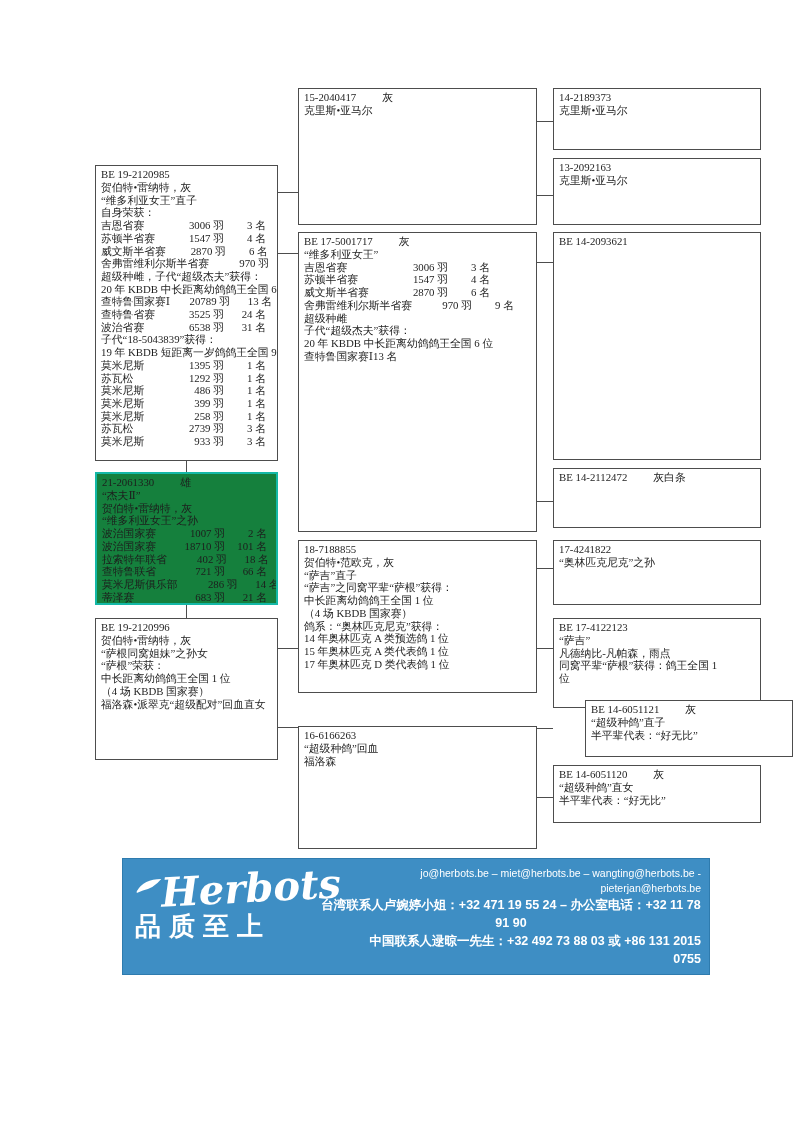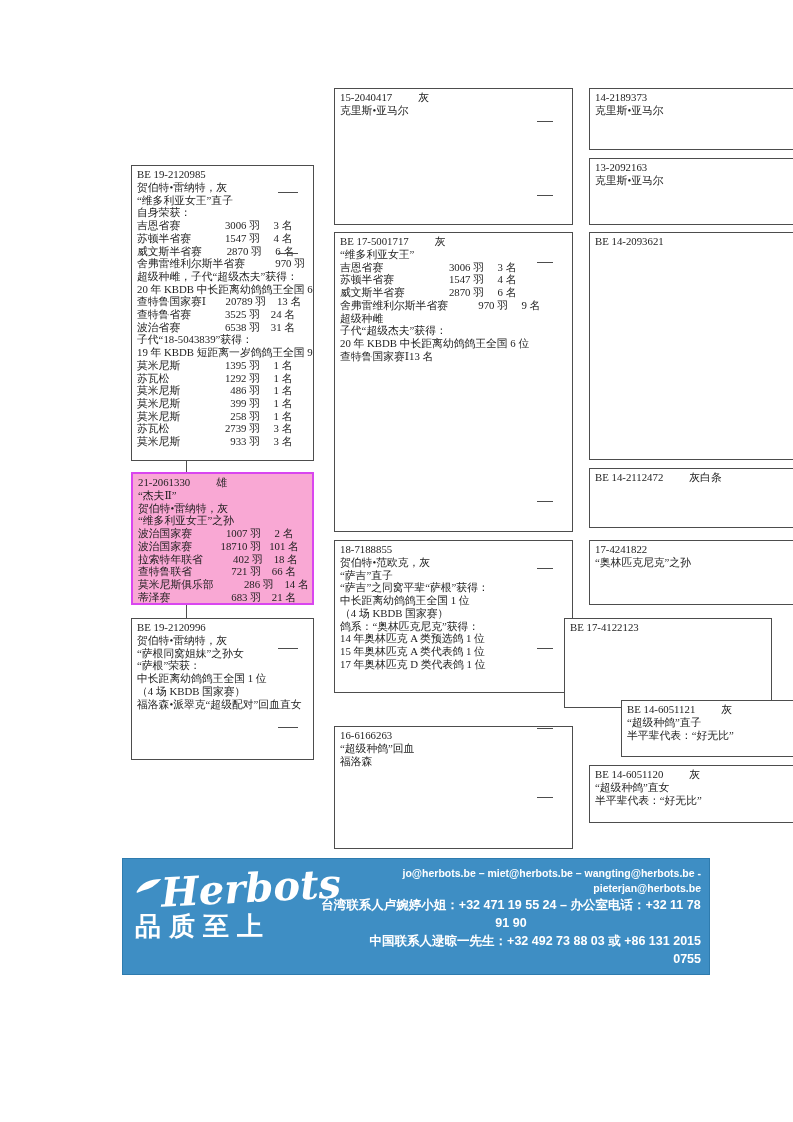--- a/index.html
+++ b/index.html
@@ -3,49 +3,49 @@
 <meta charset="utf-8">
 <style>
   html,body{margin:0;padding:0}
   body{
     width:793px;height:1122px;position:relative;background:#ffffff;
     font-family:"Liberation Serif","DejaVu Serif",serif;color:#1d1d1d;
   }
   
   .pbox{
     position:absolute;border:1px solid #4d4d4d;background:#ffffff;
-    font-size:10.8px;box-sizing:border-box;padding:2px 3px 2px 5px;overflow:hidden;margin-left:36px;
+    font-size:10.8px;box-sizing:border-box;padding:2px 3px 2px 5px;overflow:hidden;
   }
-  .pbox.subject{border:2px solid #d946ef;background:#f9a8d4}
+  .pbox.subject{border:2px solid #14b8a6;background:#15803d}
   .bh{display:flex;gap:26px;line-height:13px;white-space:nowrap}
   .bl>div{line-height:12.7px}
   .tl{white-space:nowrap}
   .race{display:flex}
   .rn{flex:1 1 auto;white-space:nowrap}
   .rb{white-space:nowrap;text-align:right;min-width:54px;padding-left:6px}
-  .rr{white-space:nowrap;text-align:center;min-width:38px;padding-left:4px}
+  .rr{white-space:nowrap;text-align:right;min-width:38px;padding-left:4px}
   .box-sire .race,.box-subject .race{max-width:165px}
   .box-sgd .race{max-width:186px}
   
   .cline{position:absolute;background:#4d4d4d}
   
   .banner{
     position:absolute;left:122px;top:858px;width:588px;height:117px;
     background:#3E8EC4;border:1px solid #2e7bae;box-sizing:border-box;color:#ffffff;
     font-family:"Liberation Sans","DejaVu Sans",sans-serif;overflow:hidden;
   }
   .logo-block{position:absolute;left:12px;top:8px;width:196px}
   .logo-row{display:flex;align-items:center}
   .logo-text{
     font-family:"DejaVu Serif","Liberation Serif",serif;font-style:italic;font-weight:bold;
     font-size:40px;line-height:42px;transform:rotate(-3deg);display:inline-block;margin-left:-2px;
   }
   .slogan{font-size:26px;letter-spacing:8px;font-family:"Liberation Serif",serif;font-weight:bold}
   .contact{position:absolute;left:198px;top:7px;right:8px}
-  .em{font-size:10.5px;font-weight:bold;line-height:15px;text-align:right}
+  .em{font-size:10.5px;font-weight:normal;line-height:15px;text-align:right}
   .tw{font-size:12.5px;font-weight:bold;line-height:18px;text-align:center}
   .cn{font-size:12.5px;font-weight:bold;line-height:18px;text-align:right;padding-left:30px}
   .tg{font-size:13px;font-style:italic;font-weight:bold;line-height:20px;text-align:center;margin-top:4px;
       font-family:"Liberation Serif",serif}
 </style>
 </head>
 <body>
 
 <div class="pbox box-sire" style="left:95px;top:165px;width:183px;height:296px">
   <div class="bh">
@@ -300,25 +300,31 @@
 <div class="pbox box-ggs3" style="left:553px;top:540px;width:208px;height:65px">
   <div class="bh">
     <span>17-4241822</span>
     <span></span>
   </div>
   <div class="bl">
       <div class="tl">“奥林匹克尼克”之孙</div>
     </div>
 </div>
 
-<div class="pbox box-ggd3" style="left:528px;top:618px;width:208px;height:90px">
+<div class="pbox box-ggd3" style="left:553px;top:618px;width:208px;height:90px">
   <div class="bh">
     <span>BE 17-4122123</span>
     <span></span>
   </div>
+  <div class="bl">
+      <div class="tl">“萨吉”</div>
+      <div class="tl">凡德纳比-凡帕森，雨点</div>
+      <div class="tl">同窝平辈“萨根”获得：鸽王全国 1</div>
+      <div class="tl">位</div>
+    </div>
 </div>
 
 <div class="pbox box-ggs4" style="left:585px;top:700px;width:208px;height:57px">
   <div class="bh">
     <span>BE 14-6051121</span>
     <span>灰</span>
   </div>
   <div class="bl">
       <div class="tl">“超级种鸽”直子</div>
       <div class="tl">半平辈代表：“好无比”</div>

